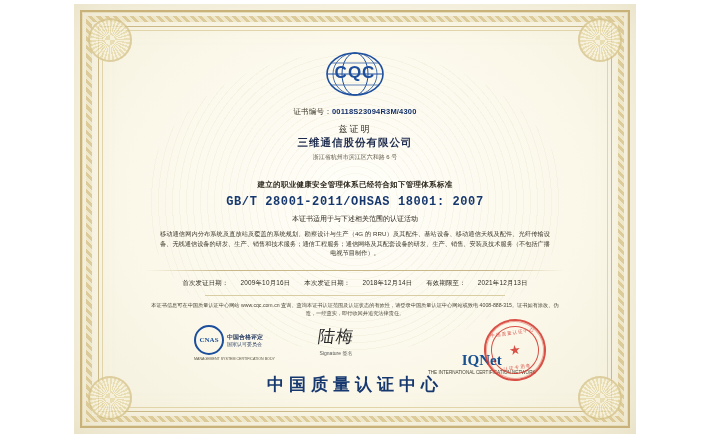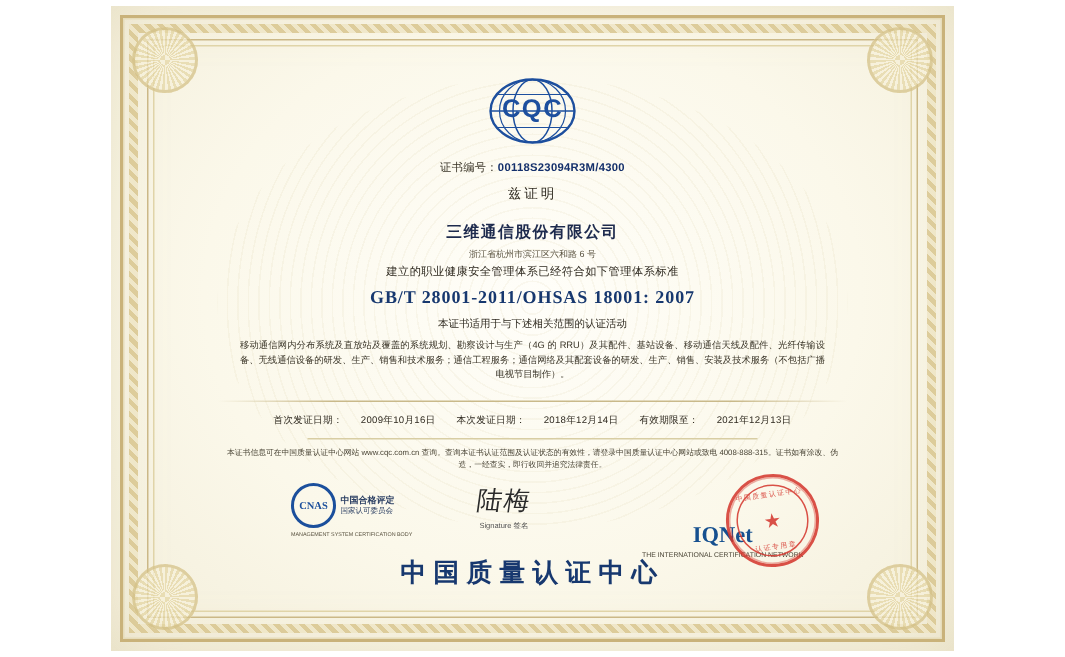--- a/index.html
+++ b/index.html
@@ -131,45 +131,46 @@
     letter-spacing: .2px;
   }
   .cert-no .num { color: #14306b; font-weight: bold; }
   .zheng-ming {
     margin-top: 6px;
     font-size: 9px;
     letter-spacing: 2px;
     color: #2f2a20;
   }
   .company {
-    margin-top: 12px;
+    margin-top: 0;
     font-size: 10.5px;
     font-weight: bold;
     letter-spacing: 1px;
     color: #1d2a4d;
   }
   .company-en {
     margin-top: 3px;
     font-size: 6px;
     color: #5a5340;
   }
 
   .stmt {
-    margin-top: 2px;
+    margin-top: 18px;
     font-size: 7.5px;
     color: #2f2a20;
     letter-spacing: .3px;
+    font-weight: bold;
   }
   .standard {
     margin-top: 5px;
     font-size: 12px;
     font-weight: bold;
     color: #17386f;
     letter-spacing: .6px;
-    font-family: Liberation Serif, serif;
+    font-family: Liberation Mono, monospace;
   }
   .scope-head {
     margin-top: 5px;
     font-size: 7px;
     color: #2f2a20;
   }
   .scope-body {
     margin: 5px auto 0;
     width: 390px;
     font-size: 6.2px;

